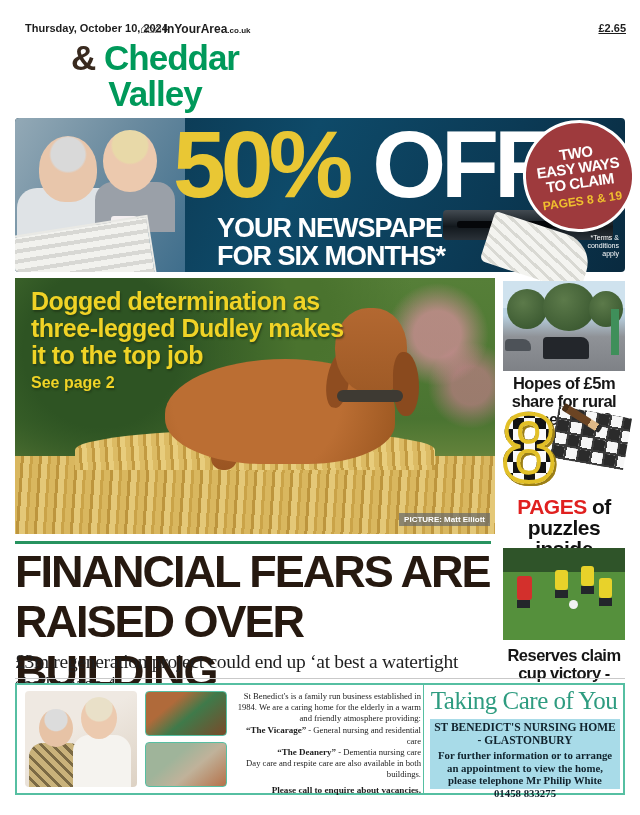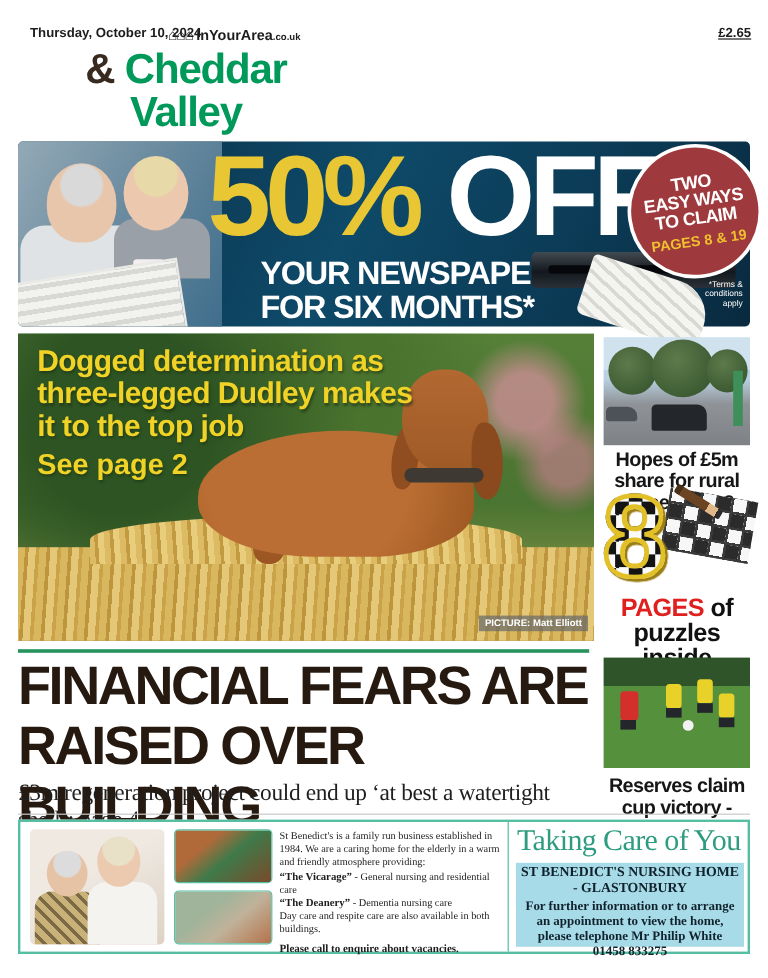--- a/index.html
+++ b/index.html
@@ -75,21 +75,21 @@
   .dog-ear { position:absolute; left:378px; bottom:118px; width:26px; height:64px;
     border-radius:40% 60% 50% 50%; background:#8a4a1e; }
   .dog-ear2 { position:absolute; left:312px; bottom:126px; width:22px; height:56px;
     border-radius:60% 40% 50% 50%; background:#8f4d20; transform:rotate(8deg); }
   .dog-leg { position:absolute; left:196px; bottom:64px; width:26px; height:74px;
     border-radius:12px; background:linear-gradient(180deg,#b06430,#9a5522); }
   .dog-collar { position:absolute; left:322px; bottom:132px; width:66px; height:12px;
     border-radius:6px; background:#3e3a33; }
   .lead-teaser { position:absolute; left:16px; top:10px; color:#f0d326; font-weight:bold;
     font-size:25px; line-height:27px; letter-spacing:-0.5px; text-shadow:1px 2px 2px rgba(30,50,20,.65); }
-  .lead-seepage { position:absolute; left:16px; top:96px; color:#f0d326; font-weight:bold; font-size:24px;
+  .lead-seepage { position:absolute; left:16px; top:96px; color:#f0d326; font-weight:bold; font-size:16px;
     text-shadow:1px 2px 2px rgba(30,50,20,.65); }
   .lead-credit { position:absolute; right:5px; bottom:8px; background:rgba(110,110,105,.75);
     color:#fff; font-size:8px; font-weight:bold; padding:2px 5px; }
 
   
   .side-photo1 { left:503px; top:281px; width:122px; height:90px; overflow:hidden;
     background:linear-gradient(180deg,#cfe2ee 0 30%, #b9d2e2 30% 38%, #8f9297 62%, #7e8186 100%); }
   .tree { position:absolute; border-radius:50%; background:radial-gradient(circle at 40% 35%, #5c7a4a, #32502a); }
   .t1 { left:4px; top:8px; width:40px; height:40px; }
   .t2 { left:40px; top:2px; width:52px; height:48px; }
@@ -143,21 +143,21 @@
   .n-head1 { position:absolute; left:14px; top:18px; width:34px; height:38px; border-radius:50%;
     background:radial-gradient(circle at 50% 28%,#dcdcdc 0 34%, #e7c3a6 38% 100%); }
   .n-head2 { position:absolute; left:56px; top:6px; width:36px; height:42px; border-radius:50%;
     background:radial-gradient(circle at 50% 26%,#e9e0c8 0 36%, #eccaaf 40% 100%); }
   .n-body1 { position:absolute; left:4px; top:52px; width:54px; height:44px; border-radius:14px 14px 0 0;
     background:repeating-linear-gradient(45deg,#c9b27a 0 5px,#7b6a44 5px 8px); }
   .n-body2 { position:absolute; left:48px; top:44px; width:58px; height:52px; border-radius:16px 16px 0 0; background:#f5f3ef; }
   .ad-photo-sm { position:absolute; left:128px; width:82px; height:45px; border-radius:4px; border:1px solid #56bfa2; }
   .ad-sm1 { top:6px; background:linear-gradient(140deg,#b06a3a 0 30%,#3f7a4a 55%, #7a4a2a 100%); }
   .ad-sm2 { top:57px; background:linear-gradient(140deg,#9fb49a 0 35%,#c0b29a 60%, #b5724a 100%); }
-  .ad-text { position:absolute; left:216px; top:6px; width:188px; text-align:left;
+  .ad-text { position:absolute; left:216px; top:6px; width:188px; text-align:right;
     font-family:"Liberation Serif", serif; font-size:8.6px; line-height:11.2px; color:#1c1c1c; }
   .ad-text .svc b { font-size:9px; }
   .ad-text .cta { font-weight:bold; margin-top:4px; font-size:9.2px; }
   .ad-right { position:absolute; left:406px; top:0; width:200px; height:108px; border-left:1px solid #56bfa2; }
   .ad-tagline { position:absolute; left:0; top:2px; width:200px; text-align:center;
     font-family:"Liberation Serif", serif; font-size:25px; color:#2e9c80; letter-spacing:-0.5px; }
   .ad-bluebox { position:absolute; left:6px; top:34px; width:190px; height:70px; background:#a8dbe8;
     text-align:center; font-family:"Liberation Serif", serif; color:#10222c; padding:2px 4px; }
   .ad-home { font-weight:bold; font-size:11.5px; line-height:13px; }
   .ad-contact { font-size:10.8px; line-height:12.5px; margin-top:2px; font-weight:bold; }

